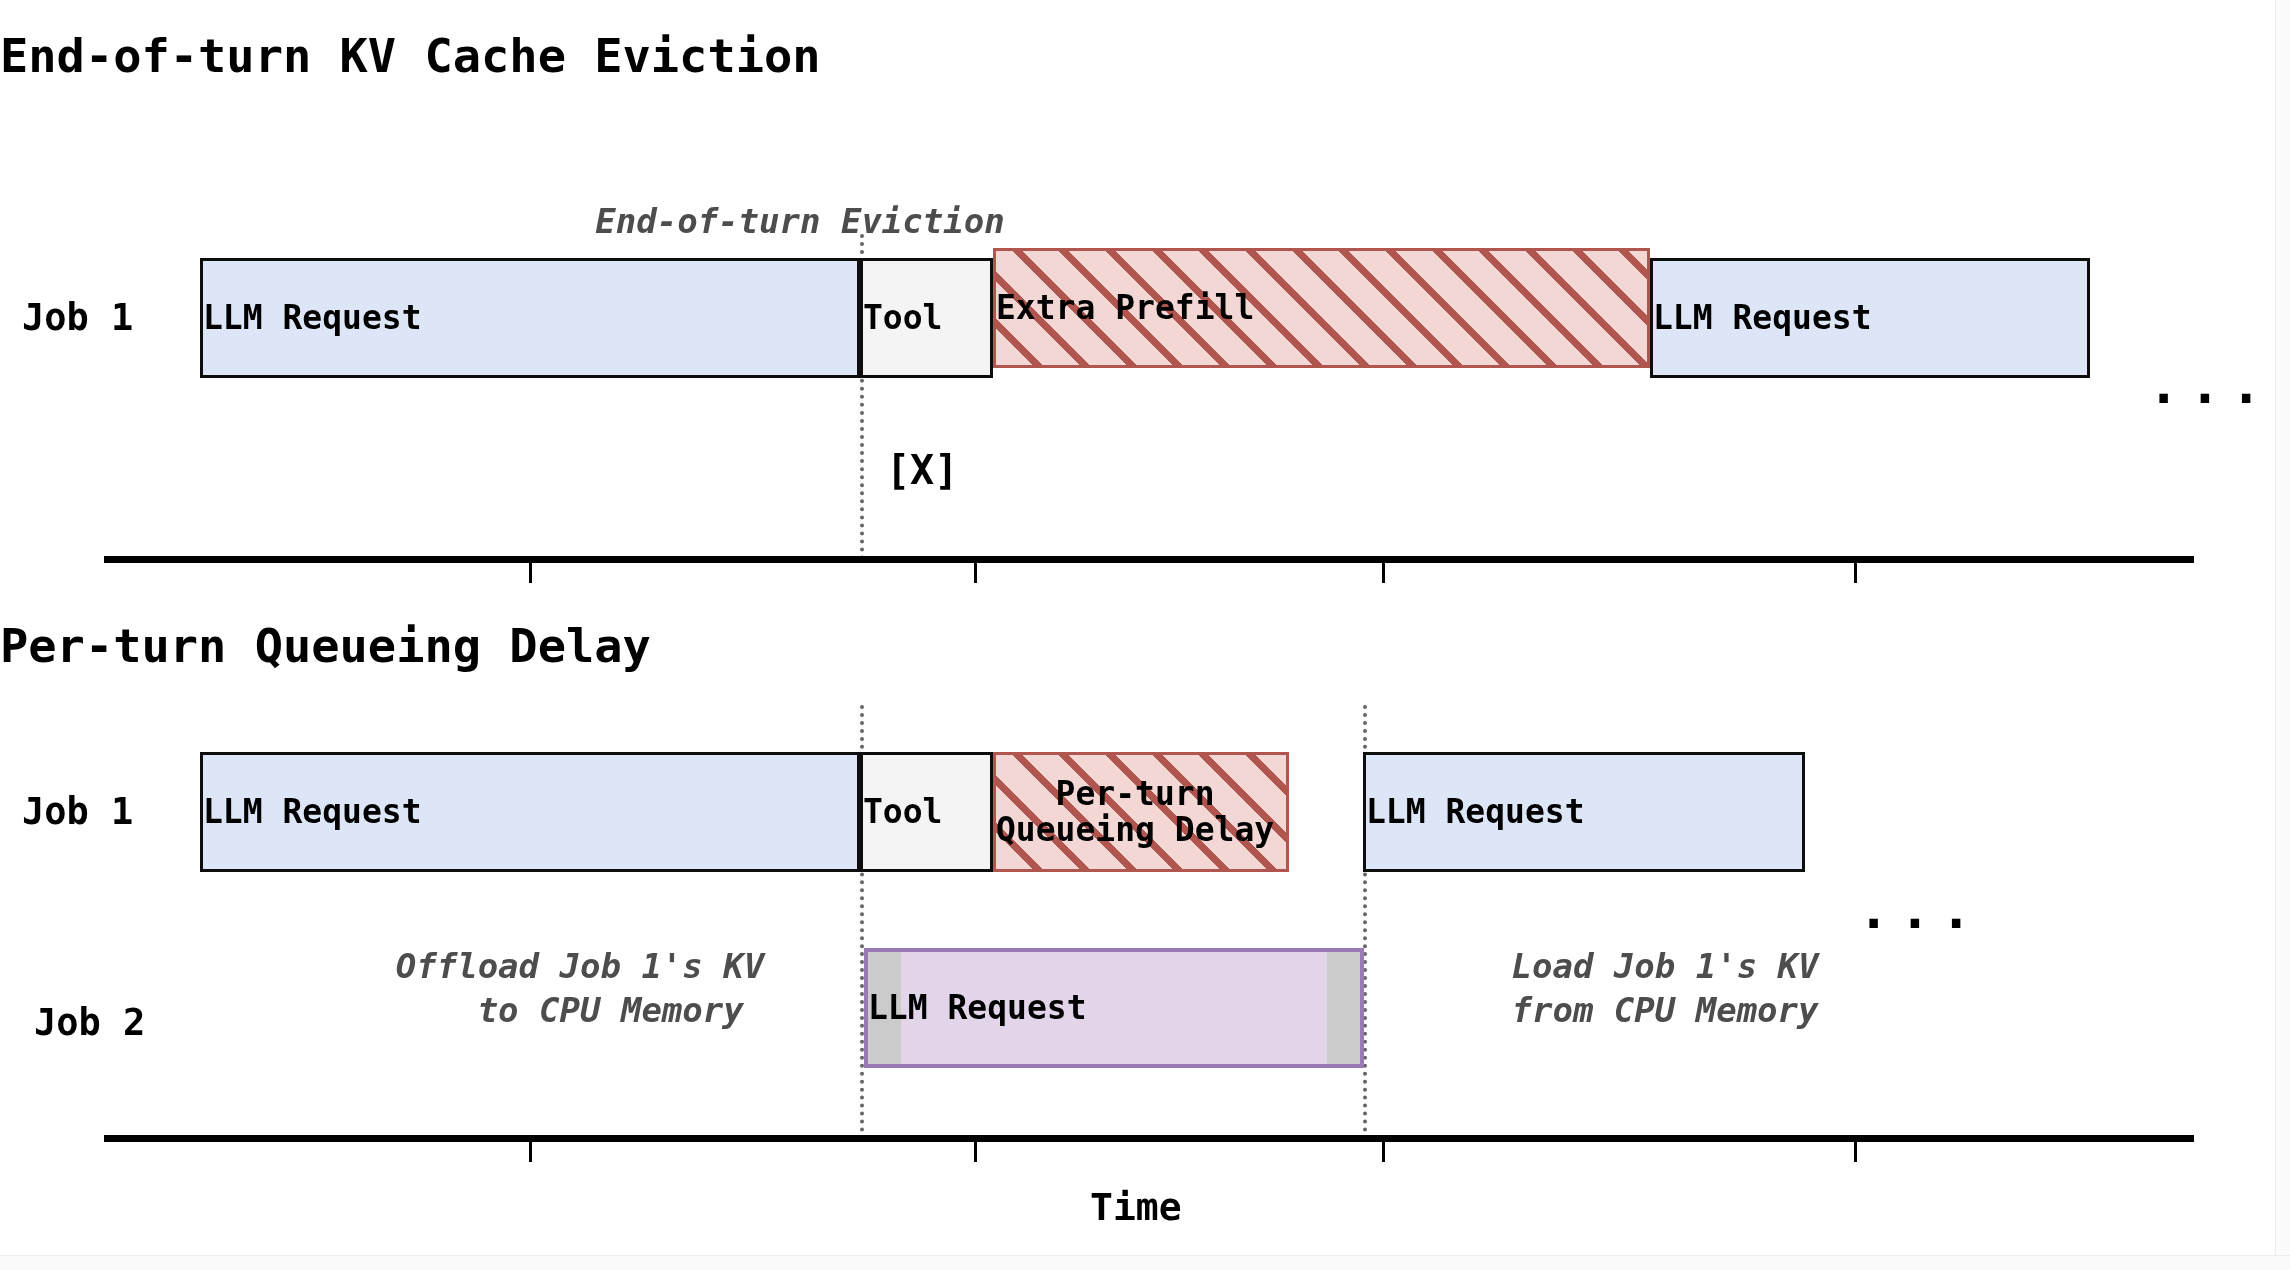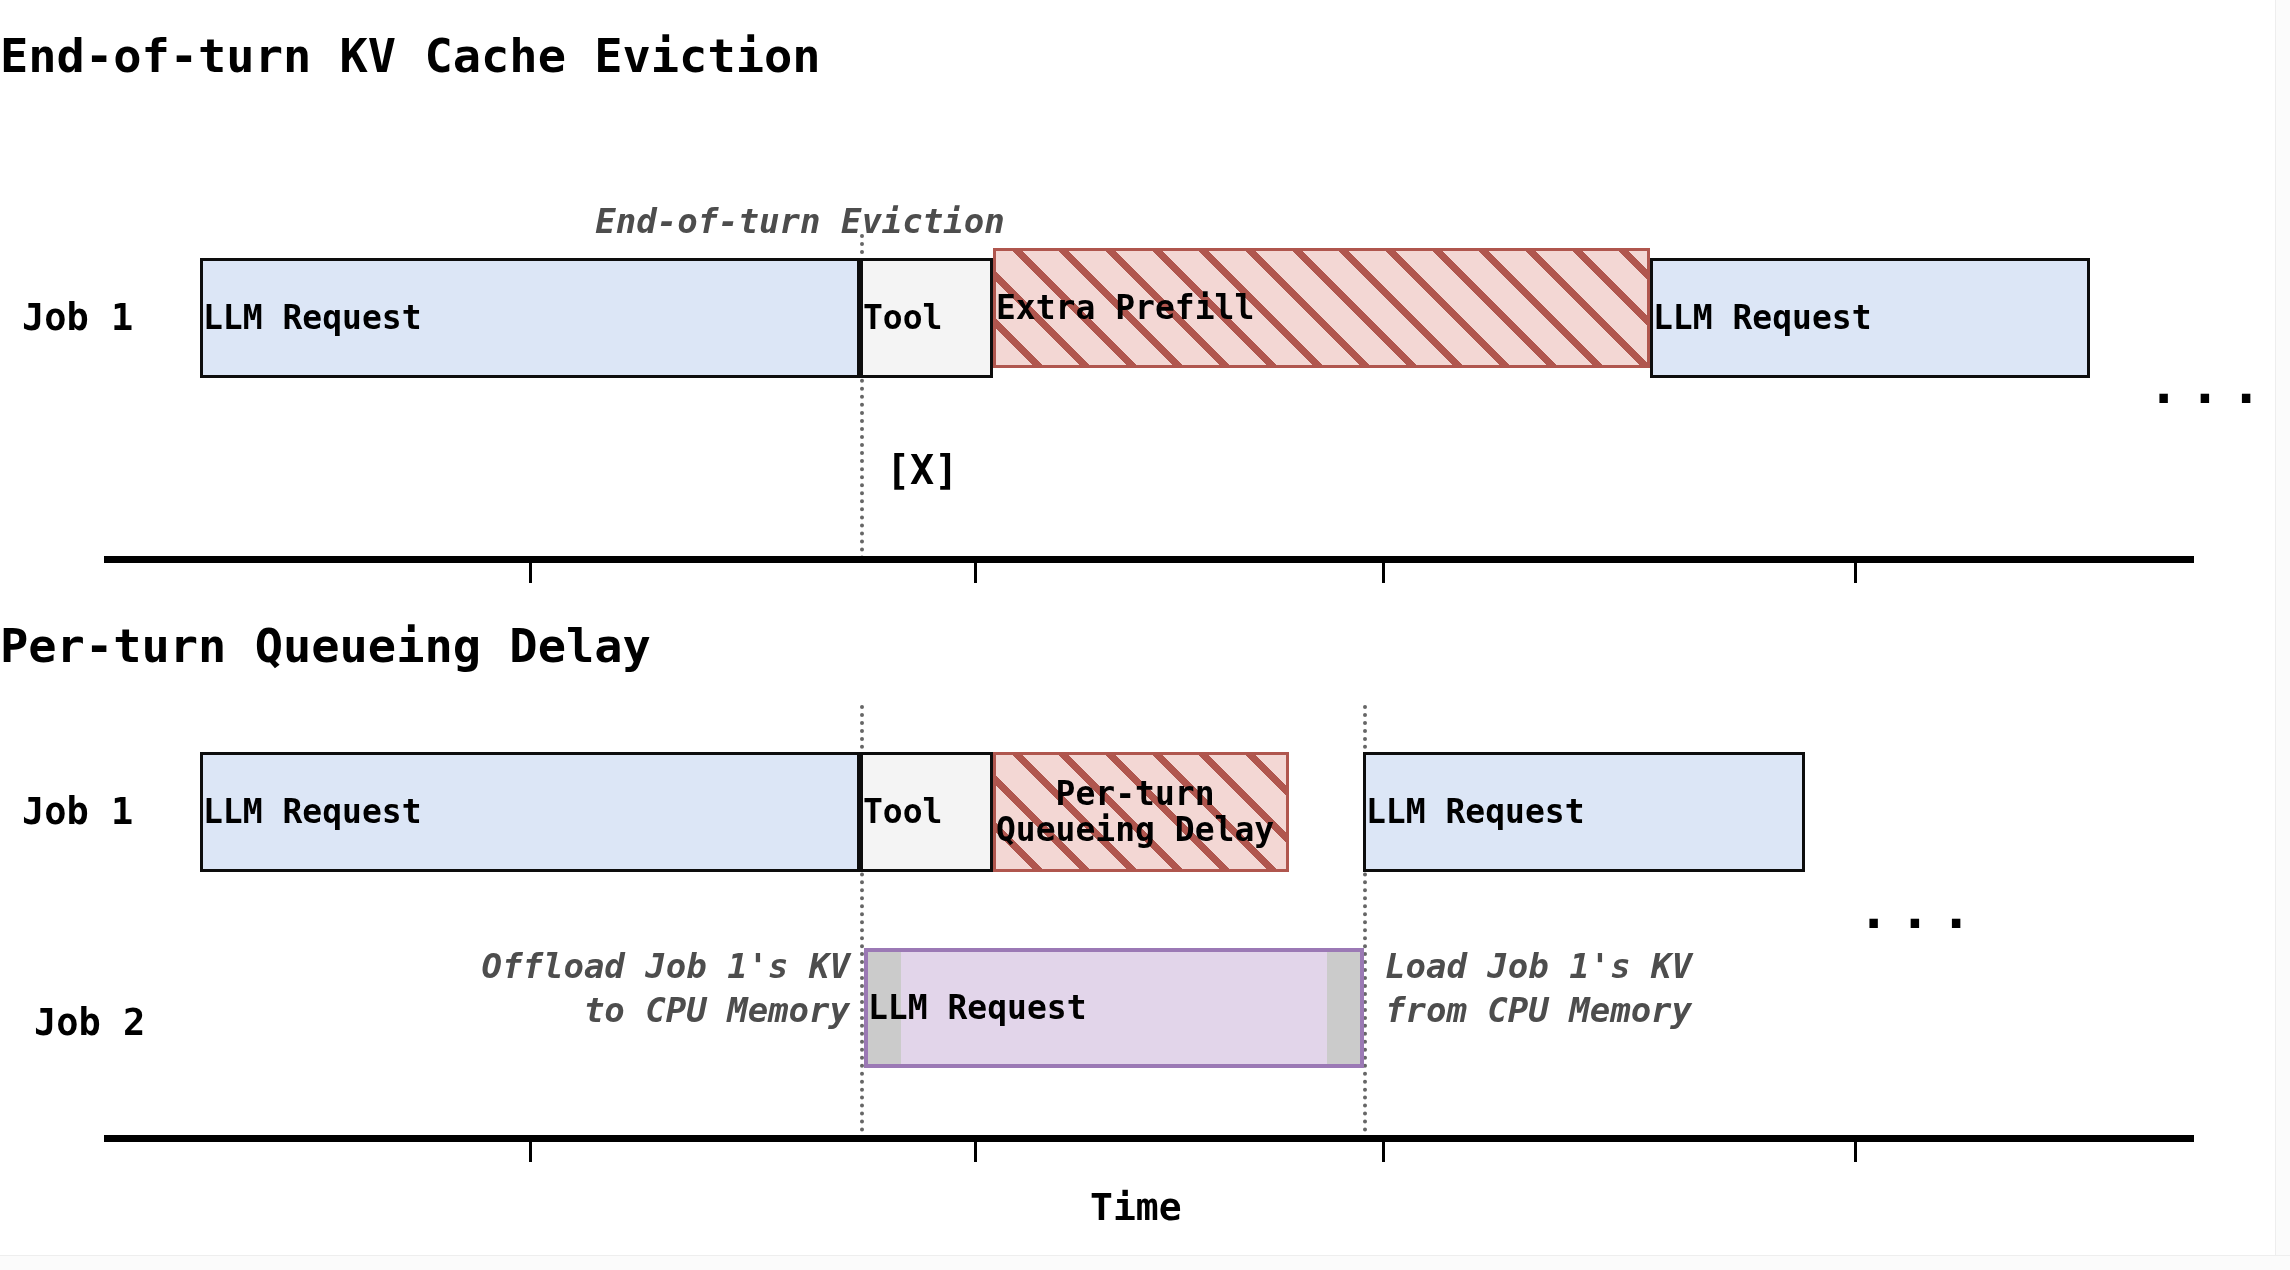--- a/index.html
+++ b/index.html
@@ -116,24 +116,24 @@
   </div>
 
   <div class="bar seg-blue" style="left:1363px;top:752px;width:442px;height:120px;">
     <span>LLM Request</span>
   </div>
 
   <div class="ellipsis" style="left:1858px;top:880px;">...</div>
 
   <div class="joblabel" style="left:34px;top:985px;margin-top:16px;">Job 2</div>
 
-  <div class="annot" style="left:310px;top:945px;text-align:right;width:540px;">Offload Job 1's KV
+  <div class="annot" style="left:310px;top:945px;text-align:center;width:540px;">Offload Job 1's KV
    to CPU Memory</div>
 
-  <div class="annot" style="left:1385px;top:945px;text-align:left;width:560px;">Load Job 1's KV
+  <div class="annot" style="left:1385px;top:945px;text-align:center;width:560px;">Load Job 1's KV
 from CPU Memory</div>
 
   <div class="bar seg-purple" style="left:864px;top:948px;width:500px;height:120px;position:absolute;">
     <div class="seg-gray" style="left:0px;top:0px;width:33px;height:112px;"></div>
     <div class="seg-gray" style="right:0px;top:0px;width:33px;height:112px;"></div>
     <span style="position:relative;z-index:4;">LLM Request</span>
   </div>
 
   <div class="axis" style="left:104px;top:1135px;width:2090px;"></div>
   <div class="tick" style="left:529px;top:1142px;"></div>

